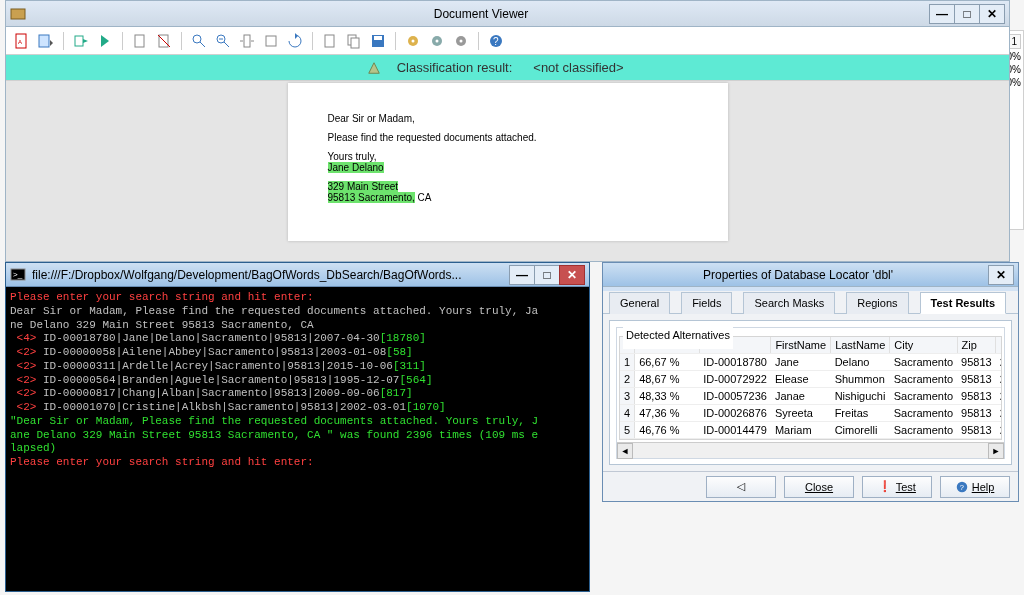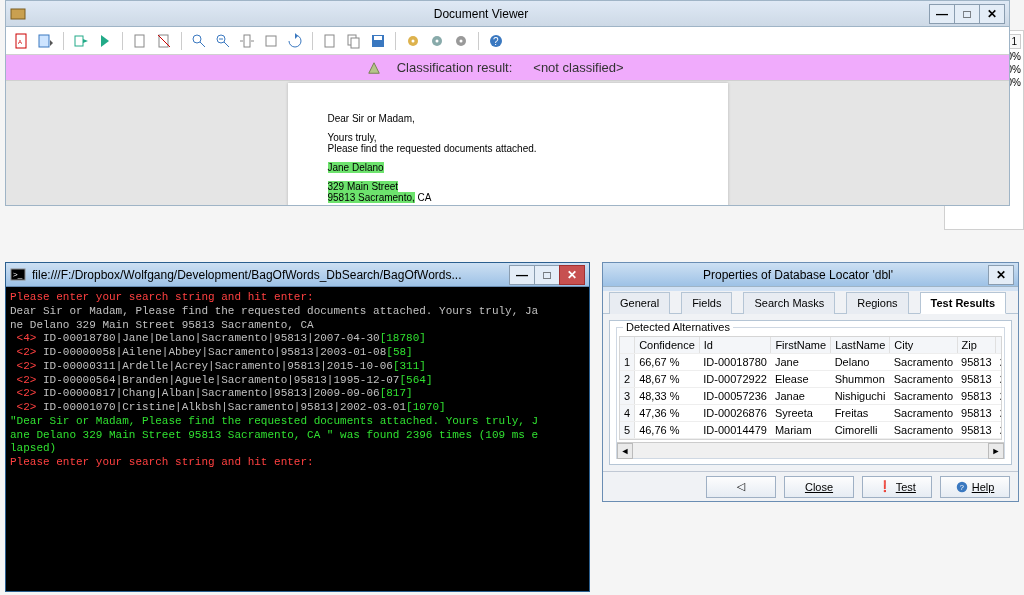--- a/index.html
+++ b/index.html
@@ -10,23 +10,23 @@
     width: 1024px;
     height: 595px;
     overflow: hidden;
     position: relative;
   }
   
   .docviewer {
     position: absolute;
     left: 5px; top: 0;
     width: 1005px;
-    height: 206px;
+    height: 262px;
     border: 1px solid #9fb4c6;
-    background: #f0abfc;
+    background: #5eead4;
   }
   .titlebar {
     height: 26px;
     background: linear-gradient(#dfe9f5,#cdd9e6);
     border-bottom: 1px solid #9fb4c6;
     display: flex;
     align-items: center;
     padding: 0 4px;
   }
   .titlebar .icon-sm { width:16px;height:16px;margin-right:6px; }
@@ -153,21 +153,21 @@
   .propscontent {
     flex:1; background:#fff; margin:6px; border:1px solid #b5c5d5;
     display:flex; flex-direction:column;
     overflow:hidden;
   }
   .groupbox {
     margin:6px; flex:1; border:1px solid #cfd8e3; position:relative;
     display:flex; flex-direction:column;
   }
   .groupbox .legend {
-    position:absolute; top:-7px; left:6px; background:#fff; padding:0 3px; font-size:11px;
+    position:absolute; top:-7px; left:6px; background:#fff; padding:8px 3px; font-size:11px;
   }
   .grid {
     flex:1; overflow:auto; margin:8px 2px 2px 2px;
     border:1px solid #d5d5d5; background:#fff;
   }
   table.datagrid {
     width:100%; border-collapse:collapse; font-size:11px;
   }
   table.datagrid th, table.datagrid td {
     border-bottom:1px solid #eee; padding:2px 4px; text-align:left;
@@ -346,22 +346,22 @@
   <div class="classbar">
     <svg width="14" height="14" viewBox="0 0 16 16">
         <polygon points="8,2 14,14 2,14" fill="#b5c48a" stroke="#6a7b45"></polygon>
       </svg>
     <span class="label">Classification result:</span>
     <span class="value">&lt;not classified&gt;</span>
   </div>
   <div class="docarea">
     <div class="page">
       <p>Dear Sir or Madam,</p>
+      <p>Please find the requested documents attached.</p>
       <p style="margin-bottom:0">Yours truly,</p>
-      <p>Please find the requested documents attached.</p>
       <p><span class="hl">Jane Delano</span></p>
       <p style="margin-bottom:0"><span class="hl">329 Main Street</span></p>
       <p><span class="hl">95813 Sacramento,</span><span> CA</span></p>
     </div>
   </div>
 </div>
 
 <div class="console">
   <div class="titlebar">
     <svg class="icon-sm" viewBox="0 0 16 16">

